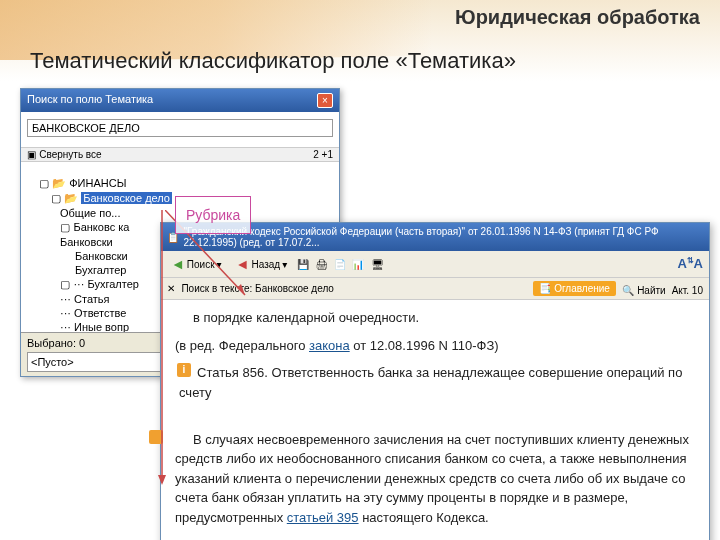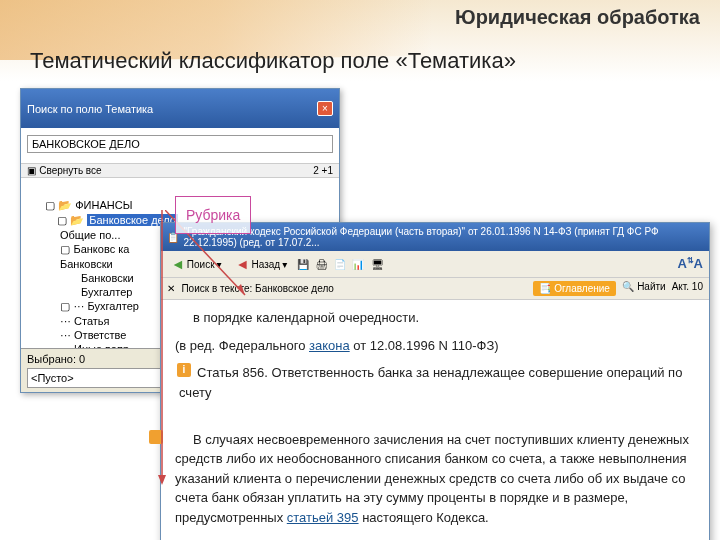--- a/index.html
+++ b/index.html
@@ -2,28 +2,28 @@
 <html><head>
 <meta charset="utf-8">
 <style>
 *{box-sizing:border-box;margin:0;padding:0;font-family:Arial,sans-serif}
 body{width:720px;height:540px;background:#fff;position:relative;overflow:hidden}
 .slide{width:720px;height:540px;position:relative;background:linear-gradient(180deg,#f5e8d0 0%,#fff 15%)}
 .swoosh{position:absolute;top:0;left:0;width:720px;height:60px;background:linear-gradient(90deg,#e8a855 0%,#f0c080 30%,transparent 60%);border-radius:0 0 100% 0/0 0 40% 0;opacity:.6}
 .header{position:absolute;top:6px;right:20px;font-size:20px;font-weight:bold;color:#333}
 .subtitle{position:absolute;top:48px;left:30px;font-size:22px;color:#222}
 .search-win{position:absolute;top:88px;left:20px;width:320px;background:#ece9d8;border:1px solid #6b8fb5;box-shadow:2px 2px 6px rgba(0,0,0,.3)}
-.sw-title{background:linear-gradient(180deg,#4a7ec9,#2c5aa0);color:#fff;font-size:11px;padding:12px 6px;display:flex;justify-content:space-between;align-items:center}
+.sw-title{background:linear-gradient(180deg,#4a7ec9,#2c5aa0);color:#fff;font-size:11px;padding:4px 6px;display:flex;justify-content:space-between;}
 .sw-close{width:16px;height:15px;background:#e05a3a;border:1px solid #fff;color:#fff;font-size:10px;text-align:center;line-height:13px;border-radius:2px}
 .sw-body{background:#fff;padding:6px}
 .sw-input{width:100%;border:1px solid #999;padding:2px 4px;font-size:11px;margin-bottom:4px}
 .sw-toolbar{background:#f0f0f0;padding:1px 6px;font-size:10px;border-top:1px solid #ccc;border-bottom:1px solid #ccc;display:flex;justify-content:space-between}
-.tree{background:#fff;font-size:11px;padding:20px;height:170px;overflow:hidden}
+.tree{background:#fff;font-size:11px;padding:14px;height:170px;overflow:hidden}
 .tree-item{padding:1px 0 1px 4px;white-space:nowrap}
-.ti-1{margin-left:12px}.ti-2{margin-left:15px}.ti-3{margin-left:36px}
+.ti-1{margin-left:12px}.ti-2{margin-left:21px}.ti-3{margin-left:36px}
 .folder{color:#d4a428}
 .sel{background:#316ac5;color:#fff;padding:0 2px}
 .tree-bottom{background:#ece9d8;border-top:1px solid #999;padding:4px 6px;font-size:11px}
 .empty-box{background:#fff;border:1px solid #999;padding:3px;margin-top:3px;font-size:11px}
 .annotation{position:absolute;top:196px;left:175px;border:1px solid #c94a9e;color:#c94a9e;font-size:14px;padding:10px 10px;background:rgba(255,255,255,.8);z-index:3}
 .arrow1{position:absolute;top:210px;left:165px;width:85px;height:90px;z-index:2}
 .arrow2{position:absolute;top:210px;left:152px;width:40px;height:280px;z-index:2}
 .doc-win{position:absolute;top:222px;left:160px;width:550px;background:#fff;border:1px solid #6b8fb5;box-shadow:2px 2px 8px rgba(0,0,0,.3)}
 .dw-title{background:linear-gradient(180deg,#4a7ec9,#2c5aa0);color:#fff;font-size:10px;padding:3px 6px;display:flex;align-items:center;gap:4px}
 .dw-tb{background:#f0ede2;padding:3px 6px;display:flex;gap:6px;align-items:center;border-bottom:1px solid #ccc;font-size:10px}
@@ -102,21 +102,21 @@
     <span>📄</span>
     <span>📊</span>
     <span>🖥</span>
     <span style="margin-left:auto" class="aa">A<sup style="font-size:8px">⇅</sup>A</span>
   </div>
   <div class="dw-tb2">
     <span style="display:flex;gap:6px;align-items:center">
       <span>✕</span>
       <span>Поиск в тексте: Банковское дело</span>
     </span>
-    <span style="display:flex;gap:6px;align-items:flex-start">
+    <span style="display:flex;gap:6px;align-items:flex-end">
       <span class="badge">📑 <span>Оглавление</span></span>
       <span>🔍 <span>Найти</span></span>
       <span>Акт. 10</span>
     </span>
   </div>
   <div class="doc-body">
     <p>в порядке календарной очередности.</p>
     <p style="text-indent:0"><span>(в ред. Федерального </span><span class="link">закона</span><span> от 12.08.1996 N 110-ФЗ)</span></p>
     <div class="art">
           <span class="info-i">i</span>

